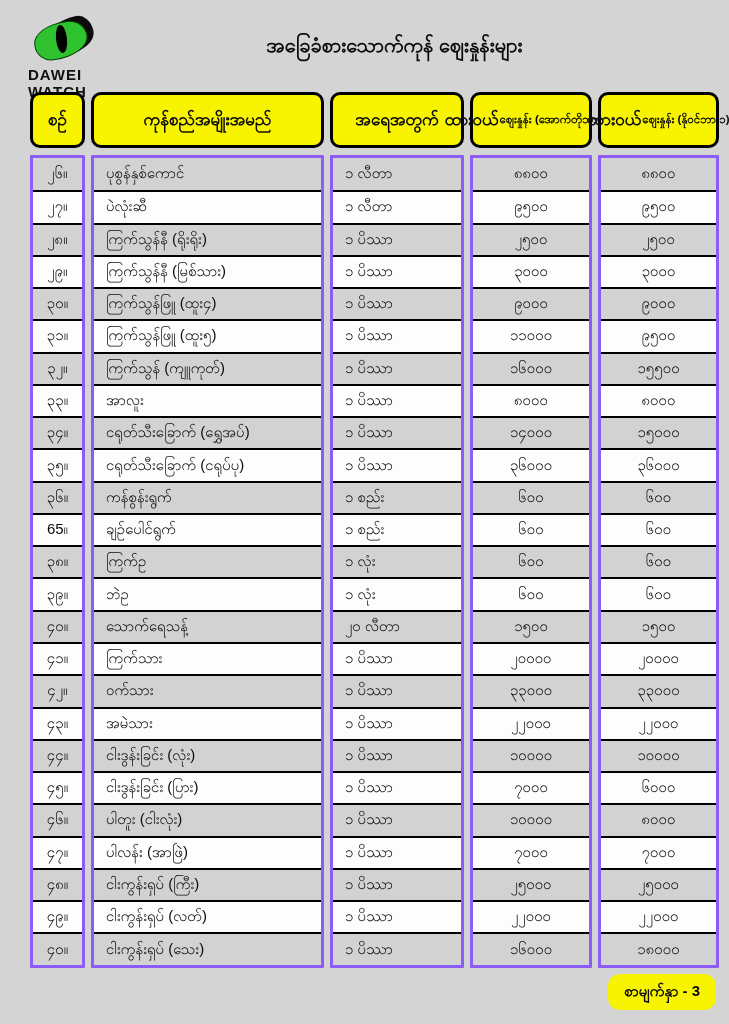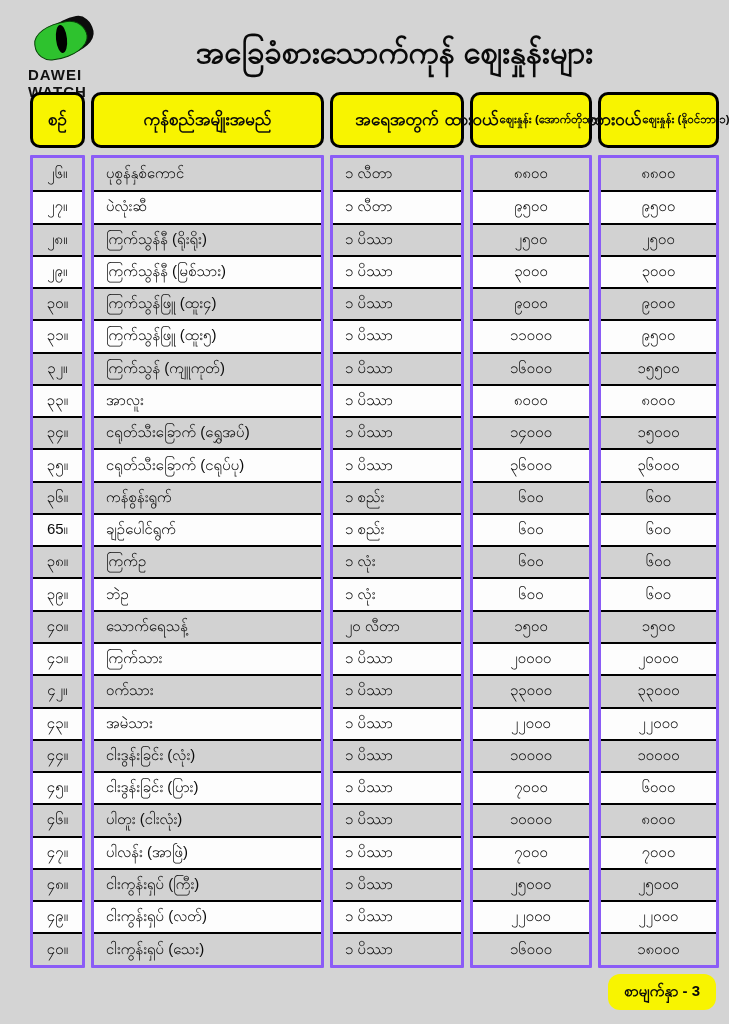--- a/index.html
+++ b/index.html
@@ -45,21 +45,21 @@
     position:absolute;left:24px;top:7px;width:11px;height:28px;
     background:#000;border-radius:50%;
     transform:rotate(-6deg);
   }
   .logo-text{
     margin-top:4px;font-size:15px;font-weight:bold;letter-spacing:1px;color:#111;
   }
   .title{
     position:absolute;top:32px;left:60px;right:0;
     text-align:center;
-    font-size:31px;font-weight:bold;color:#0a0a0a;
+    font-size:20px;font-weight:bold;color:#0a0a0a;
   }
   
   .table{
     position:absolute;left:30px;top:92px;
     display:grid;
     grid-template-columns:55px 233px 134px 122px 121px;
     column-gap:6px;
   }
   .col{display:flex;flex-direction:column;}
   .head{

